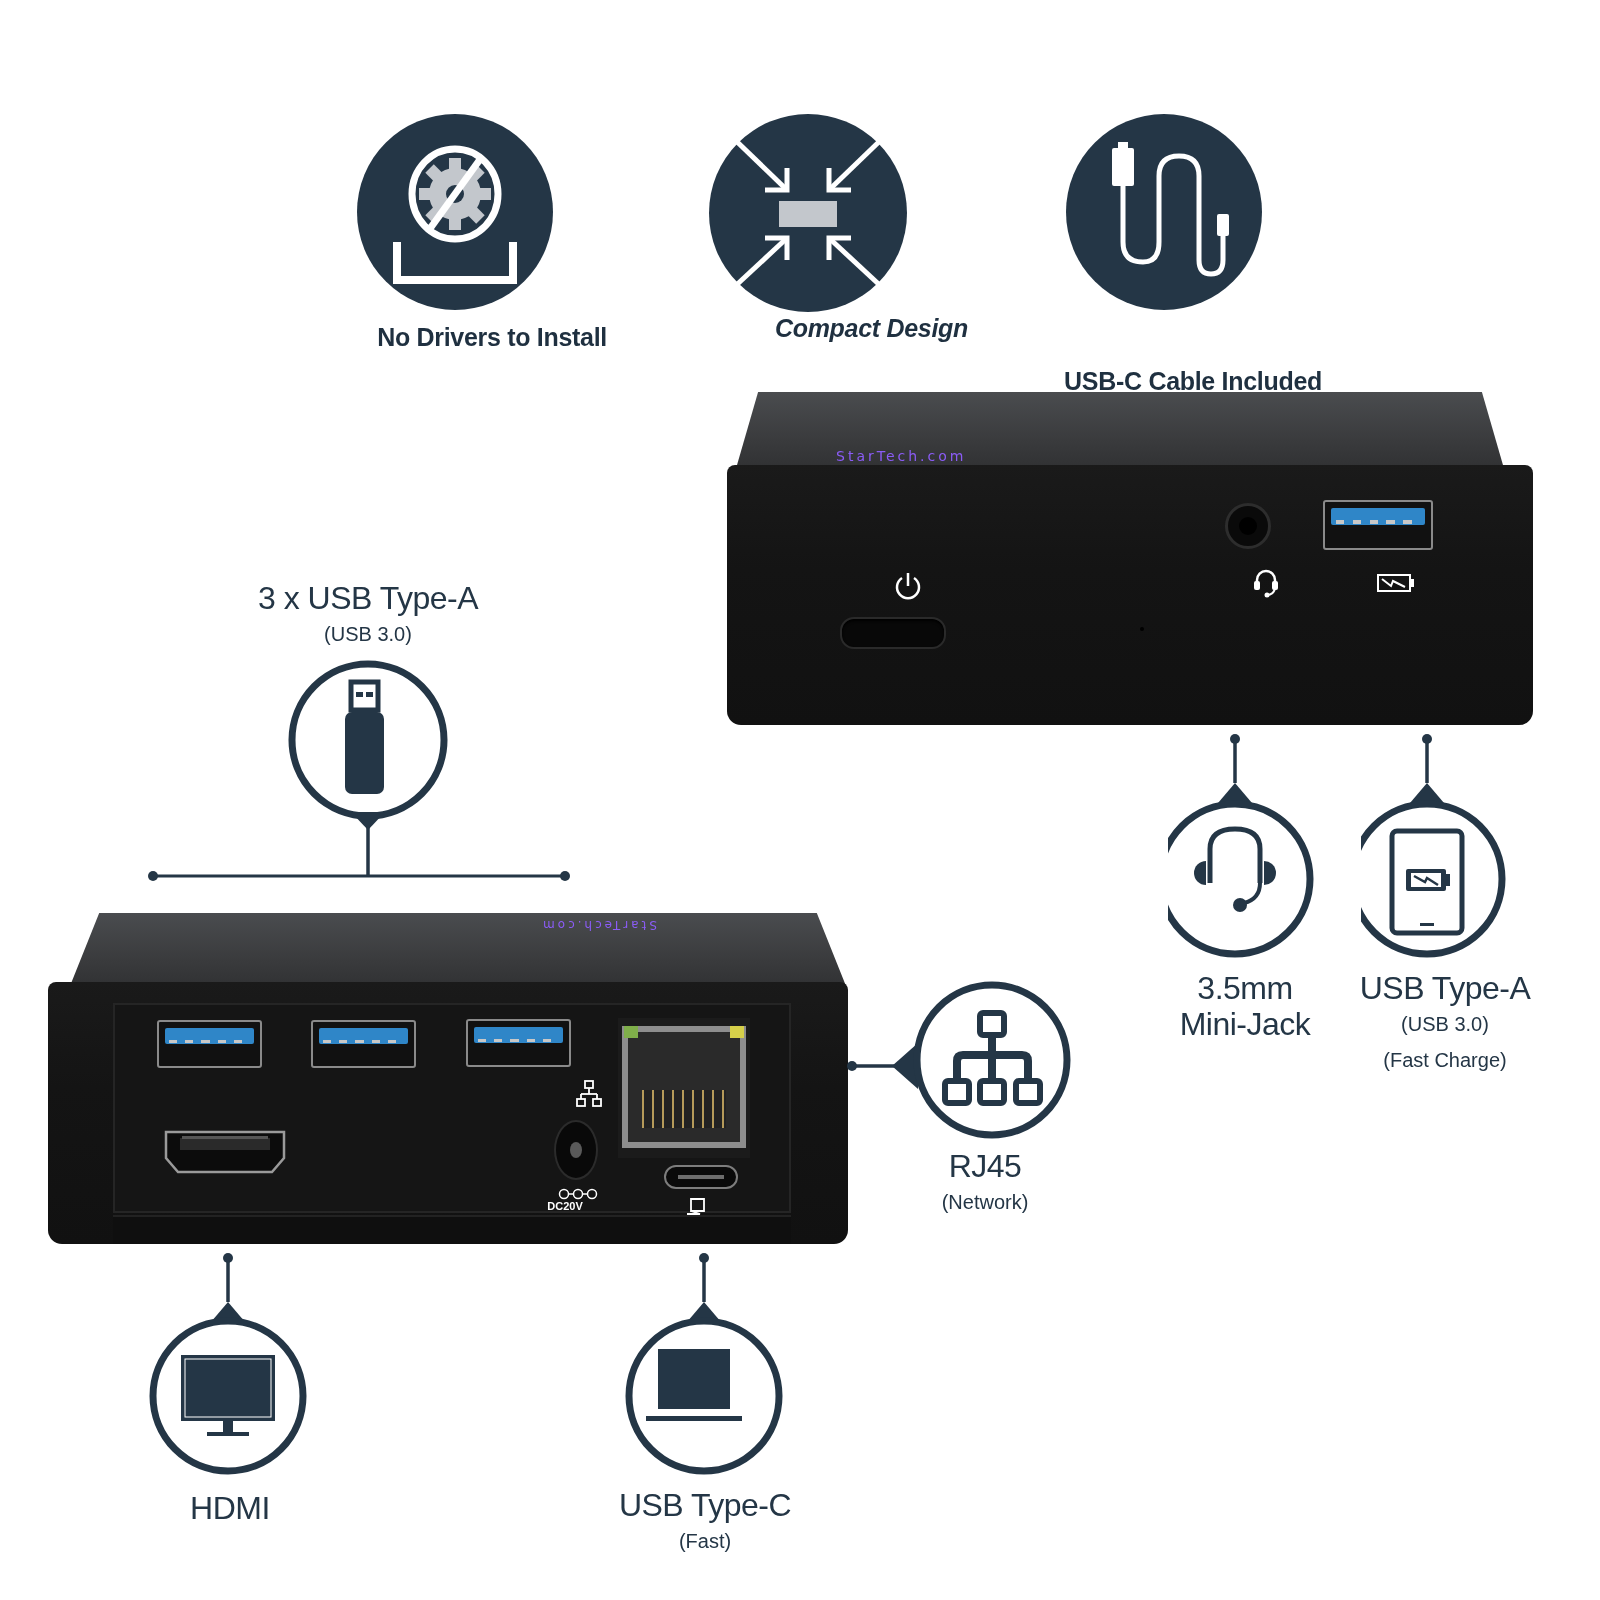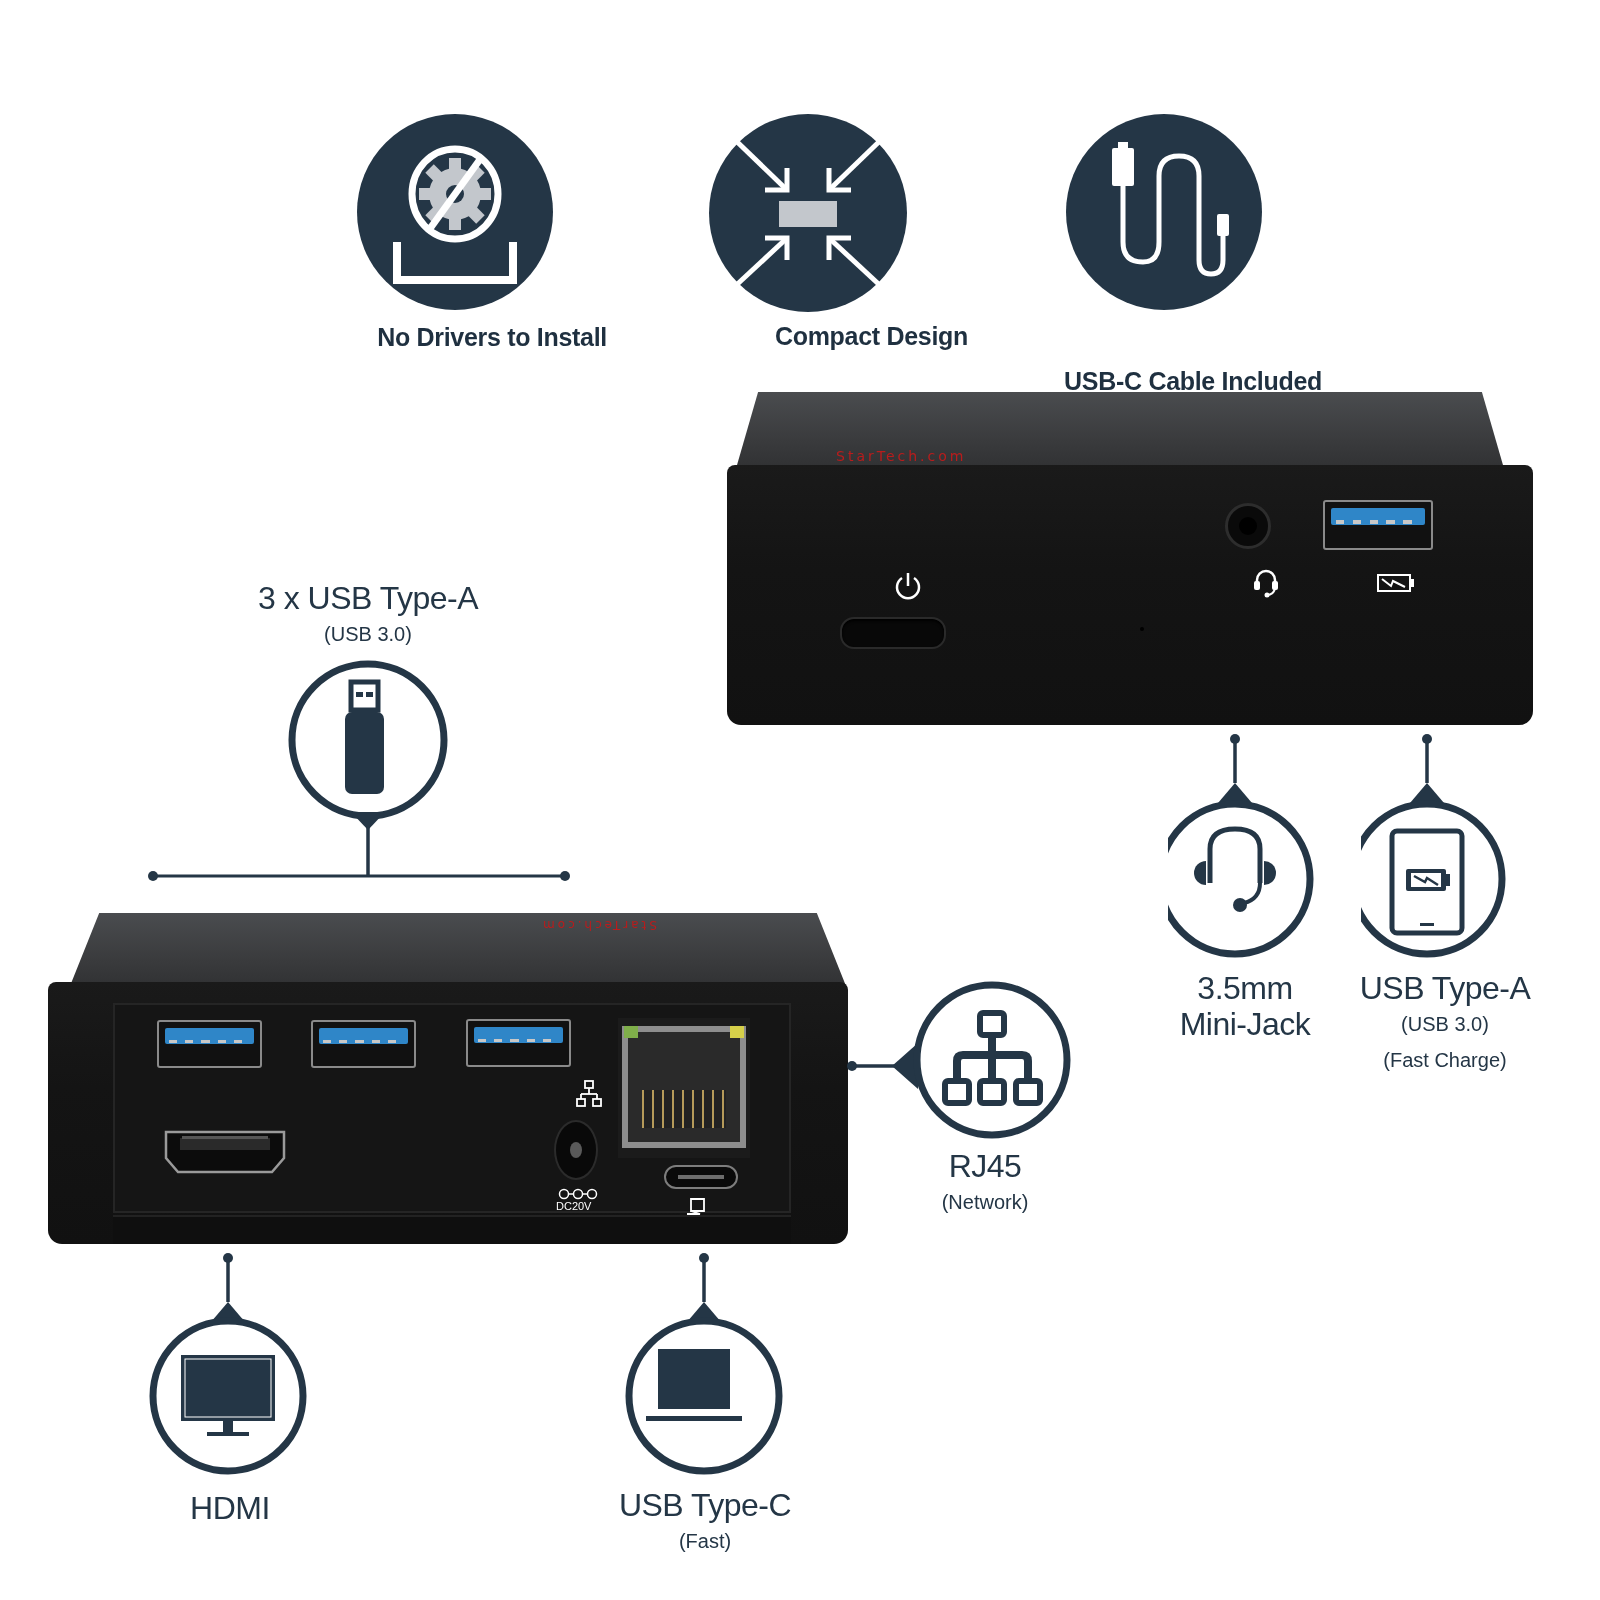--- a/index.html
+++ b/index.html
@@ -8,21 +8,21 @@
   .feat-label{position:absolute;font-weight:bold;font-size:25px;text-align:right;width:320px;letter-spacing:-0.3px;color:#1f3040;}
   .lbl{position:absolute;text-align:center;color:#243646;}
   .lbl .main{font-size:32px;line-height:36px;letter-spacing:-0.5px;text-align:center;}
   .lbl .sub{font-size:20px;line-height:36px;}
   svg{display:block;}
   .device-top-surface{position:absolute;background:linear-gradient(180deg,#4a4c4f 0%,#3a3b3d 60%,#2f3032 100%);}
   .front{position:absolute;background:linear-gradient(180deg,#1a1a1a 0%,#141414 40%,#111 100%);}
   .usb-port{position:absolute;background:#111;border:2px solid #8a8a8a;border-radius:3px;box-sizing:border-box;overflow:hidden;}
   .usb-port .tongue{position:absolute;left:6%;right:6%;top:14%;height:36%;background:#2f86c8;border-radius:2px;}
   .usb-port .pins{position:absolute;left:10%;right:10%;top:40%;height:8%;background:repeating-linear-gradient(90deg,#c8c8c8 0 10%,transparent 10% 20%);}
-  .brand{position:absolute;font-size:14px;letter-spacing:3px;color:#b91c1c;font-family:"DejaVu Sans",sans-serif;}
+  .brand{position:absolute;font-size:14px;letter-spacing:3px;color:#8b5cf6;font-family:"DejaVu Sans",sans-serif;}
 </style>
 </head>
 <body>
 
 <div>
   <svg class="abs" style="left:357px;top:114px" width="196" height="196" viewBox="0 0 196 196">
     <circle cx="98" cy="98" r="98" fill="#243646"></circle>
 
     <path d="M40 128 V166 H156 V128" fill="none" stroke="#fff" stroke-width="8"></path>
 
@@ -54,21 +54,21 @@
       <line x1="22" y1="22" x2="78" y2="76"></line>
         <polyline points="56,76 78,76 78,54"></polyline>
       <line x1="176" y1="22" x2="120" y2="76"></line>
         <polyline points="142,76 120,76 120,54"></polyline>
       <line x1="22" y1="176" x2="78" y2="124"></line>
         <polyline points="56,124 78,124 78,146"></polyline>
       <line x1="176" y1="176" x2="120" y2="124"></line>
         <polyline points="142,124 120,124 120,146"></polyline>
     </g>
   </svg>
-  <div class="feat-label" style="left:648px;top:322px;">Compact Design</div>
+  <div class="feat-label" style="left:648px;top:314px;font-style:italic;">Compact Design</div>
 </div>
 
 <div>
   <svg class="abs" style="left:1066px;top:114px" width="196" height="196" viewBox="0 0 196 196">
     <circle cx="98" cy="98" r="98" fill="#243646"></circle>
     <rect x="46" y="34" width="22" height="38" rx="2" fill="#fff"></rect>
     <rect x="52" y="28" width="10" height="8" fill="#fff"></rect>
     <path d="M57 72 V128 Q57 148 77 148 Q93 148 93 128 V62 Q93 42 113 42 Q133 42 133 62 V146 Q133 160 145 160 Q157 160 157 146 V120" fill="none" stroke="#fff" stroke-width="5"></path>
     <rect x="151" y="100" width="12" height="22" rx="2" fill="#fff"></rect>
   </svg>
@@ -159,21 +159,21 @@
   </div>
   <svg class="abs" style="left:558px;top:1188px" width="40" height="12" viewBox="0 0 40 12">
     <g fill="none" stroke="#fff" stroke-width="1.5">
         <circle cx="6" cy="6" r="4.5"></circle>
         <circle cx="20" cy="6" r="4.5"></circle>
         <circle cx="34" cy="6" r="4.5"></circle>
         <line x1="10" y1="6" x2="16" y2="6"></line>
         <line x1="24" y1="6" x2="30" y2="6"></line>
       </g>
   </svg>
-  <div class="abs" style="left:556px;top:1200px;width:54px;text-align:left;font-size:11px;font-weight:normal;color:#fff;">DC20V</div>
+  <div class="abs" style="left:538px;top:1200px;width:54px;text-align:center;font-size:11px;font-weight:bold;color:#fff;">DC20V</div>
 
   <div class="abs" style="left:664px;top:1165px;width:74px;height:24px;border-radius:12px;background:#0a0a0a;border:2px solid #7d7d7d;box-sizing:border-box;">
     <div style="position:absolute;left:12px;top:8px;width:46px;height:4px;background:#6d6d6d;"></div>
   </div>
   <svg class="abs" style="left:684px;top:1197px" width="22" height="22" viewBox="0 0 22 22">
     <path d="M7 2 H20 V14 H7 Z" fill="none" stroke="#fff" stroke-width="1.8"></path>
       <path d="M3 17 H16 L7 14" fill="none" stroke="#fff" stroke-width="1.8"></path>
   </svg>
 </div>
 

